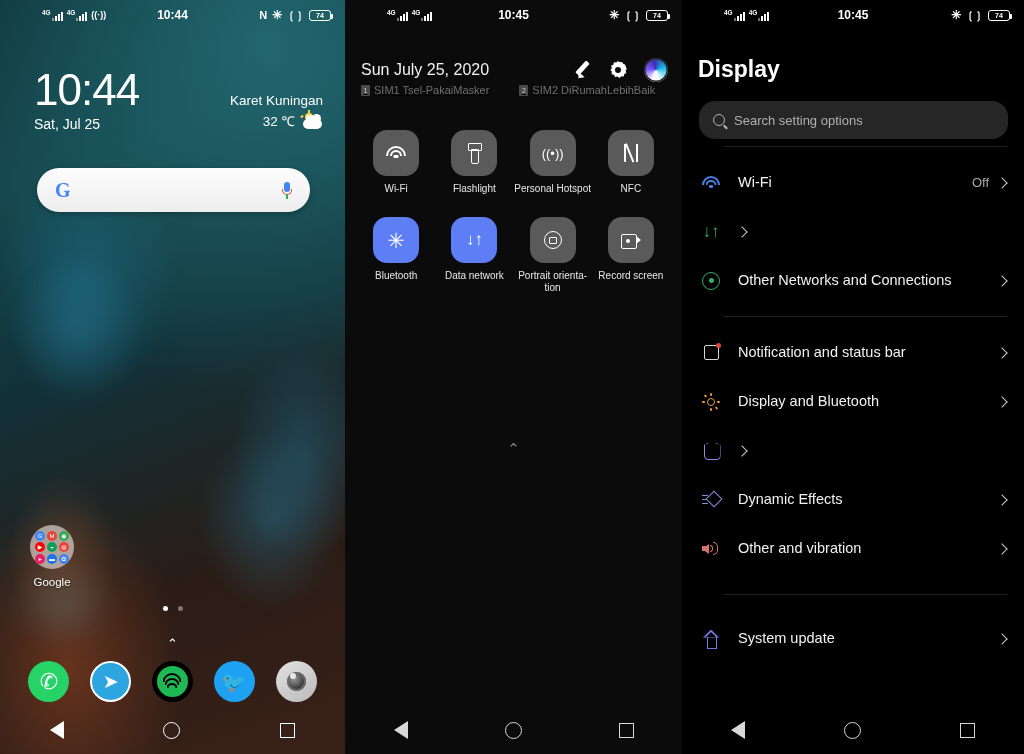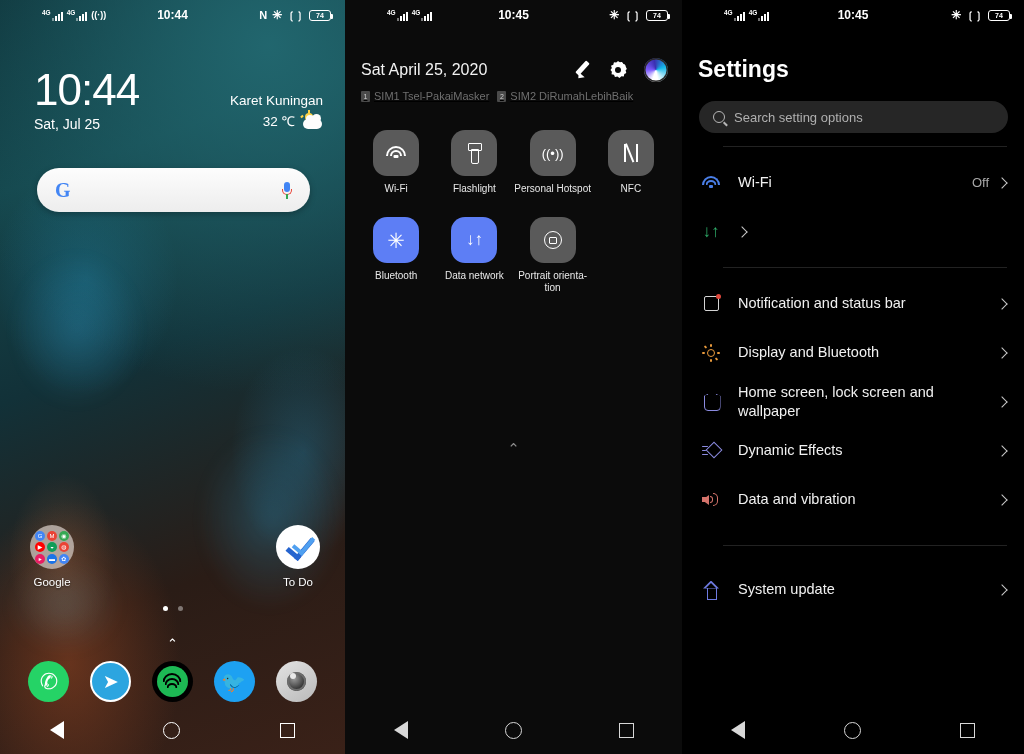--- a/index.html
+++ b/index.html
@@ -160,21 +160,21 @@
   .pencil{ width:18px;height:18px;position:relative; display:block;}
   .pencil::before{content:"";position:absolute;left:6px;top:-1px;width:5px;height:16px;background:#fff;transform:rotate(42deg);border-radius:1px;}
   .pencil::after{content:"";position:absolute;left:2px;top:13px;width:0;height:0;border-left:4px solid transparent;border-right:4px solid transparent;border-top:5px solid #fff;transform:rotate(42deg);}
   .gear{ width:18px;height:18px;position:relative;display:block;}
   .gear::before{content:"";position:absolute;inset:0;border-radius:50%;background:#fff;
     clip-path: polygon(50% 0,61% 7%,74% 4%,80% 16%,94% 19%,93% 32%,100% 43%,92% 53%,97% 66%,85% 72%,82% 86%,69% 85%,58% 94%,47% 86%,33% 89%,28% 77%,14% 73%,16% 60%,8% 50%,16% 39%,11% 26%,24% 21%,27% 7%,40% 9%);}
   .gear::after{content:"";position:absolute;left:6px;top:6px;width:6px;height:6px;border-radius:50%;background:#0b0b0b;}
   .avatar{ width:24px;height:24px;border-radius:50%;
     background: conic-gradient(from 200deg, #ffffff 0deg, #7e5bff 70deg, #3a2fb0 150deg, #12b6e8 230deg, #ffffff 330deg);
     box-shadow: inset 0 0 0 1.5px #2a2a2a;}
-  .qs-sims{ display:flex; gap:8px; margin-top:8px;text-decoration:underline; }
+  .qs-sims{ display:flex; gap:30px; margin-top:2px;text-decoration:underline; }
   .qs-sim{ display:flex; align-items:center; gap:4px; color:#6f6f6f; font-size:11px;}
   .simbox{ width:9px;height:11px;background:#4a4a4a;color:#cfcfcf;font-size:7px;line-height:11px;text-align:center;border-radius:1px;}
 
   .tiles{ position:absolute; left:12px; right:12px; top:130px; display:flex; flex-wrap:wrap;}
   .tile{ width:25%; text-align:center; margin-bottom:22px;}
   .tile-btn{ width:46px;height:46px;border-radius:14px;margin:0 auto; display:flex;align-items:center;justify-content:center; background:#5a5a5a;}
   .tile-btn.on{ background:#5d7ef5;}
   .tile-lbl{ color:#e9e9e9; font-size:10px; margin-top:7px; line-height:12px;}
 
   .wifi-ico{ width:20px;height:14px;position:relative;}
@@ -202,21 +202,21 @@
   .rec-ico::before{content:"";position:absolute;left:0;top:0;width:14px;height:13px;border:1.7px solid #fff;border-radius:2px;}
   .rec-ico::after{content:"";position:absolute;right:0;top:2px;width:0;height:0;border-top:4px solid transparent;border-bottom:4px solid transparent;border-left:5px solid #fff;}
   .rec-dot{position:absolute;left:5px;top:5px;width:4px;height:4px;background:#fff;border-radius:50%;}
   .qs-handle{ position:absolute;left:0;right:0;top:440px;text-align:center;color:#8d8d8d;font-size:15px;}
   .qs-foot{ position:absolute; left:0; right:0; top:692px; text-align:center; color:#d6d6d6; font-size:11.5px;}
   .qs-foot span{ margin-right:10px;}
 
   
   .set-title{ position:absolute; left:16px; top:56px; color:#fff; font-size:23px; font-weight:bold;}
   .set-search{
-    position:absolute; left:17px; right:16px; top:101px; height:32px;
+    position:absolute; left:17px; right:16px; top:101px; height:38px;
     background:#262626; border-radius:16px; display:flex; align-items:center; gap:9px; padding:0 14px;
   }
   .srch-ico{ width:12px;height:12px;border:1.7px solid #b6b6b6;border-radius:50%;position:relative;}
   .srch-ico::after{content:"";position:absolute;right:-4px;bottom:-3px;width:5px;height:1.7px;background:#b6b6b6;transform:rotate(45deg);}
   .set-search-ph{ color:#b0b0b0; font-size:13px;}
   .set-list{ position:absolute; left:0; right:0; top:146px; bottom:48px; }
   .set-div{ height:1px; background:#222; margin:11px 17px 11px 41px;}
   .set-row{
     display:flex; align-items:center; min-height:49px;
     padding: 0 18px 0 16px;
@@ -341,24 +341,20 @@
         <span style="background:#ff0000">▶</span>
           <span style="background:#0f9d58">◒</span>
           <span style="background:#ea4335">◍</span>
         <span style="background:#e91e63">▸</span>
           <span style="background:#1a73e8">▬</span>
           <span style="background:#4285f4">✿</span>
       </div>
       <div class="lbl">Google</div>
     </div>
 
-    <div class="appicon" style="left:263px; top:525px;">
-      <div class="todoicon"></div>
-      <div class="lbl">To Do</div>
-    </div>
 
     <div class="pagedots">
         <i></i>
         <i class="off"></i>
       </div>
     <div class="uparrow">⌃</div>
 
     <div class="dock">
       <div class="dockicon ic-wa">
           <span class="glyph">✆</span>
@@ -415,21 +411,21 @@
         <span style="font-size:12px;">✳</span>
         <span style="font-size:10px;">❲❳</span>
         <span class="batt">
             <span>74</span>
           </span>
       </div>
     </div>
 
     <div class="qs-head">
       <div class="qs-daterow">
-        <div class="qs-date">Sat April 25, 2020</div>
+        <div class="qs-date">Sun July 25, 2020</div>
         <div class="qs-actions">
           <span class="pencil"></span>
           <span class="gear"></span>
           <span class="avatar"></span>
         </div>
       </div>
       <div class="qs-sims">
         <span class="qs-sim">
           <span class="simbox">1</span>
           <span>SIM1 Tsel-PakaiMasker</span>
@@ -485,20 +481,28 @@
           </div>
         <div class="tile-lbl">Data network</div>
       </div>
       <div class="tile">
         <div class="tile-btn">
             <span class="rot-ico"></span>
           </div>
         <div class="tile-lbl">Portrait orienta-tion</div>
       </div>
 
+      <div class="tile">
+        <div class="tile-btn">
+            <span class="rec-ico">
+              <span class="rec-dot"></span>
+            </span>
+          </div>
+        <div class="tile-lbl">Record screen</div>
+      </div>
     </div>
 
     <div class="qs-handle">⌃</div>
 
 
     <div class="navbar navbar-dim">
       <span class="nav-back"></span>
       <span class="nav-home"></span>
       <span class="nav-rec"></span>
     </div>
@@ -529,21 +533,21 @@
       <div class="sb-clock">10:45</div>
       <div class="sb-right">
         <span style="font-size:12px;">✳</span>
         <span style="font-size:10px;">❲❳</span>
         <span class="batt">
             <span>74</span>
           </span>
       </div>
     </div>
 
-    <div class="set-title">Settings</div>
+    <div class="set-title">Display</div>
 
     <div class="set-search">
       <span class="srch-ico"></span>
       <span class="set-search-ph">Search setting options</span>
     </div>
 
     <div class="set-list">
       <div class="set-div" style="margin-top:0;"></div>
 
       <div class="set-row">
@@ -559,20 +563,27 @@
         <span class="chev"></span>
       </div>
 
       <div class="set-row">
         <span class="set-ico">
             <span class="i-sim">↓↑</span>
           </span>
         <span class="chev"></span>
       </div>
 
+      <div class="set-row">
+        <span class="set-ico">
+            <span class="i-net"></span>
+          </span>
+        <span class="set-lbl">Other Networks and Connections</span>
+        <span class="chev"></span>
+      </div>
 
       <div class="set-div"></div>
 
       <div class="set-row">
         <span class="set-ico">
             <span class="i-noti"></span>
           </span>
         <span class="set-lbl">Notification and status bar</span>
         <span class="chev"></span>
       </div>
@@ -590,21 +601,20 @@
           </span>
         </span>
         <span class="set-lbl">Display and Bluetooth</span>
         <span class="chev"></span>
       </div>
 
       <div class="set-row">
         <span class="set-ico">
             <span class="i-home"></span>
           </span>
-        <span class="set-lbl">Home screen, lock screen and wallpaper</span>
         <span class="chev"></span>
       </div>
 
       <div class="set-row">
         <span class="set-ico">
           <span class="i-dyn">
             <span class="dia"></span>
             <span class="ln" style="top:3px;width:6px;"></span>
             <span class="ln" style="top:7px;width:4px;"></span>
             <span class="ln" style="top:11px;width:6px;"></span>
@@ -616,21 +626,21 @@
 
       <div class="set-row">
         <span class="set-ico">
           <span class="i-snd">
             <span class="spk"></span>
               <span class="bx"></span>
             <span class="w" style="left:8px;top:4px;width:3px;height:7px;"></span>
             <span class="w" style="left:11px;top:1px;width:5px;height:13px;"></span>
           </span>
         </span>
-        <span class="set-lbl">Data and vibration</span>
+        <span class="set-lbl">Other and vibration</span>
         <span class="chev"></span>
       </div>
 
       <div class="set-div" style="margin-top:21px;margin-bottom:19px;"></div>
 
       <div class="set-row">
         <span class="set-ico">
           <span class="i-upd">
               <span class="tri"></span>
               <span class="trihole"></span>

